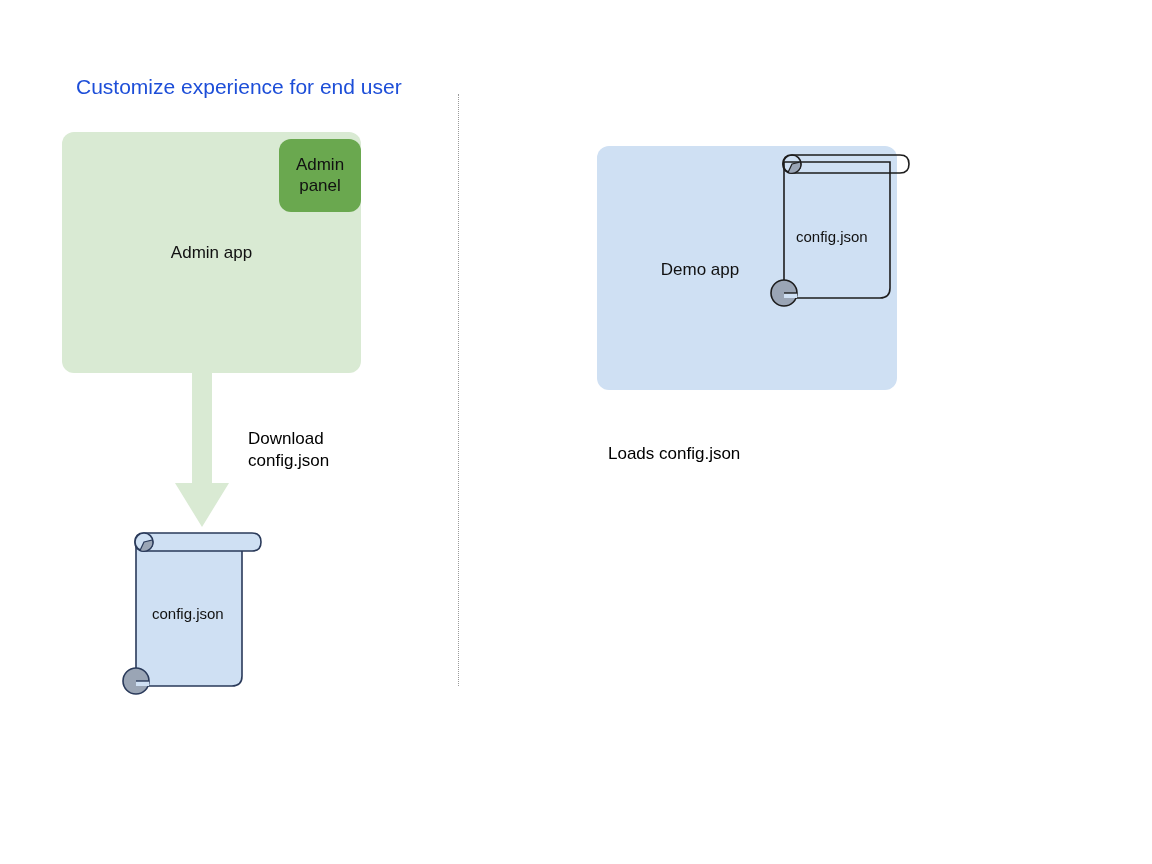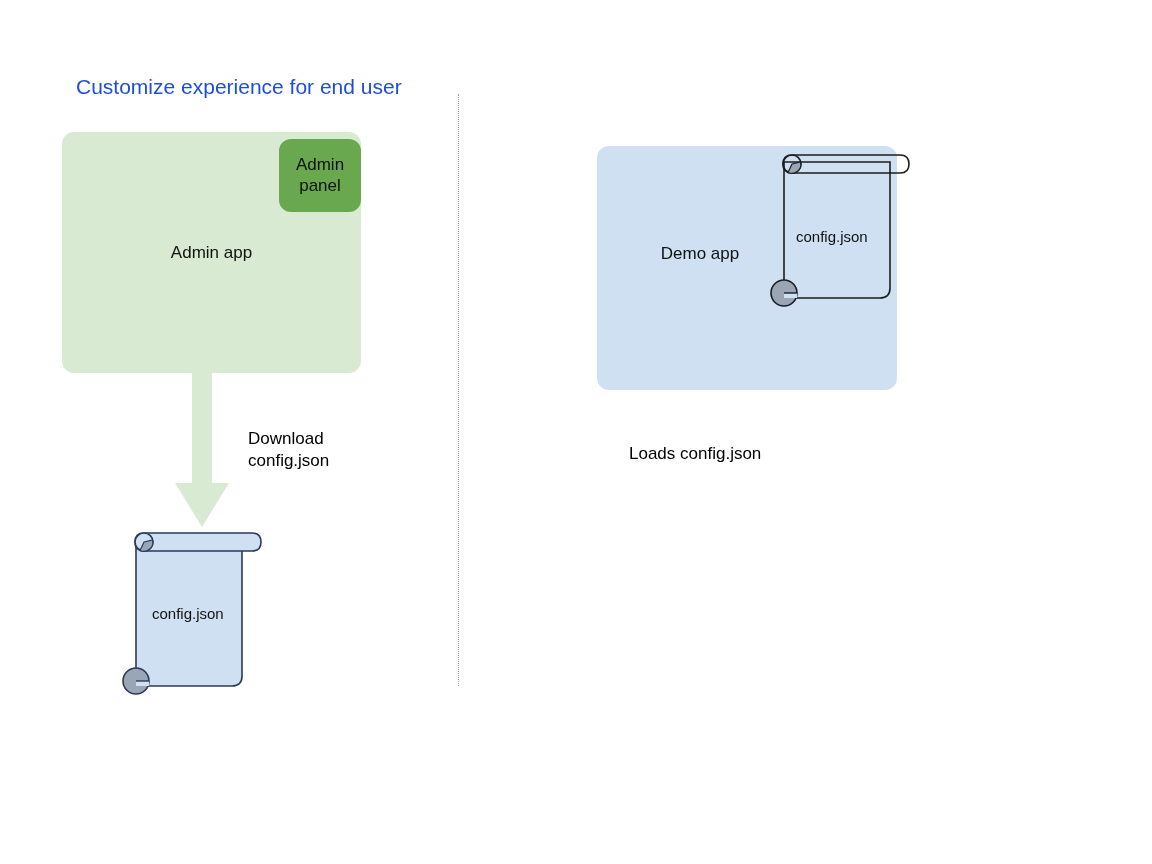--- a/index.html
+++ b/index.html
@@ -171,21 +171,21 @@
 
       <path d="M18 140 A13 13 0 1 0 18 166 A13 13 0 0 0 18 140 Z" fill="#9aa5b5" stroke="#2a3a5a" stroke-width="1.6"></path>
       <path d="M18 153 L31 153 L31 158 L18 158 Z" fill="#cfe0f3" stroke="none"></path>
       <path d="M18 153 L31 153" stroke="#2a3a5a" stroke-width="1.4" fill="none"></path>
     </svg>
 
     <div class="scroll-label" style="left:34px; top:77px;">config.json</div>
   </div>
 
   <div id="demo-app-box" class="app-box">
-    <div class="box-label" style="left:0px; top:97px; width:206px;">Demo app</div>
+    <div class="box-label" style="left:0px; top:113px; width:206px;">Demo app</div>
   </div>
 
   <div id="scroll-right" class="scroll-shape">
     <svg width="150" height="170" viewBox="0 0 150 170" xmlns="http://www.w3.org/2000/svg">
 
       <path d="M18 12
                L124 12
                L124 138
                Q124 148 114 148
                L18 148
@@ -203,15 +203,15 @@
       <path d="M26 14 L34.5 12 A9 9 0 0 1 22 22.5 Z" fill="#9aa5b5" stroke="#1d1d1d" stroke-width="1.2"></path>
 
       <path d="M18 130 A13 13 0 1 0 18 156 A13 13 0 0 0 18 130 Z" fill="#9aa5b5" stroke="#1d1d1d" stroke-width="1.6"></path>
       <path d="M18 143 L31 143 L31 148 L18 148 Z" fill="#cfe0f3" stroke="none"></path>
       <path d="M18 143 L31 143" stroke="#1d1d1d" stroke-width="1.4" fill="none"></path>
     </svg>
 
     <div class="scroll-label" style="left:30px; top:78px;">config.json</div>
   </div>
 
-  <div class="caption" style="left:629px; top:443px;">Loads config.json</div>
+  <div class="caption" style="left:608px; top:443px;">Loads config.json</div>
 
 </div>
 
 </body></html>

